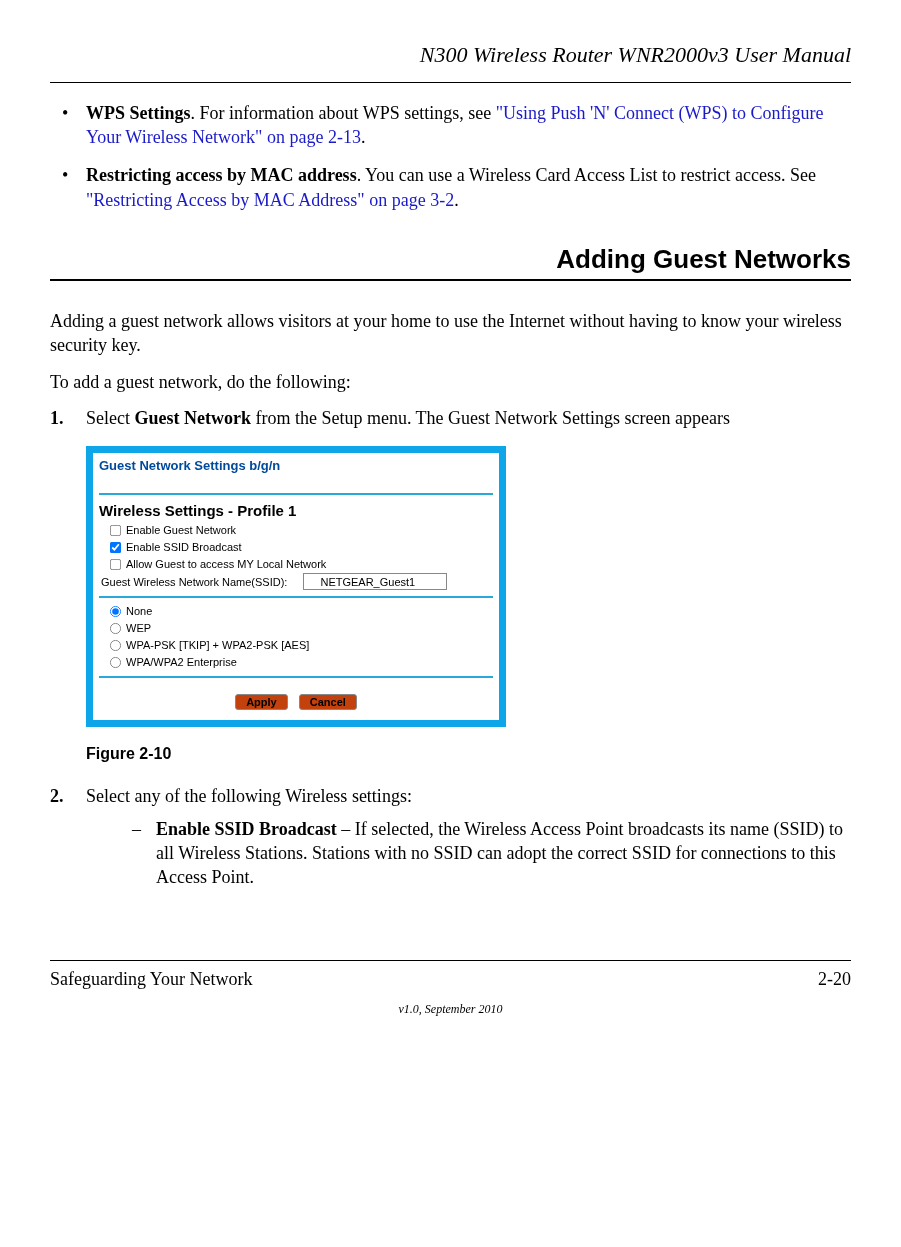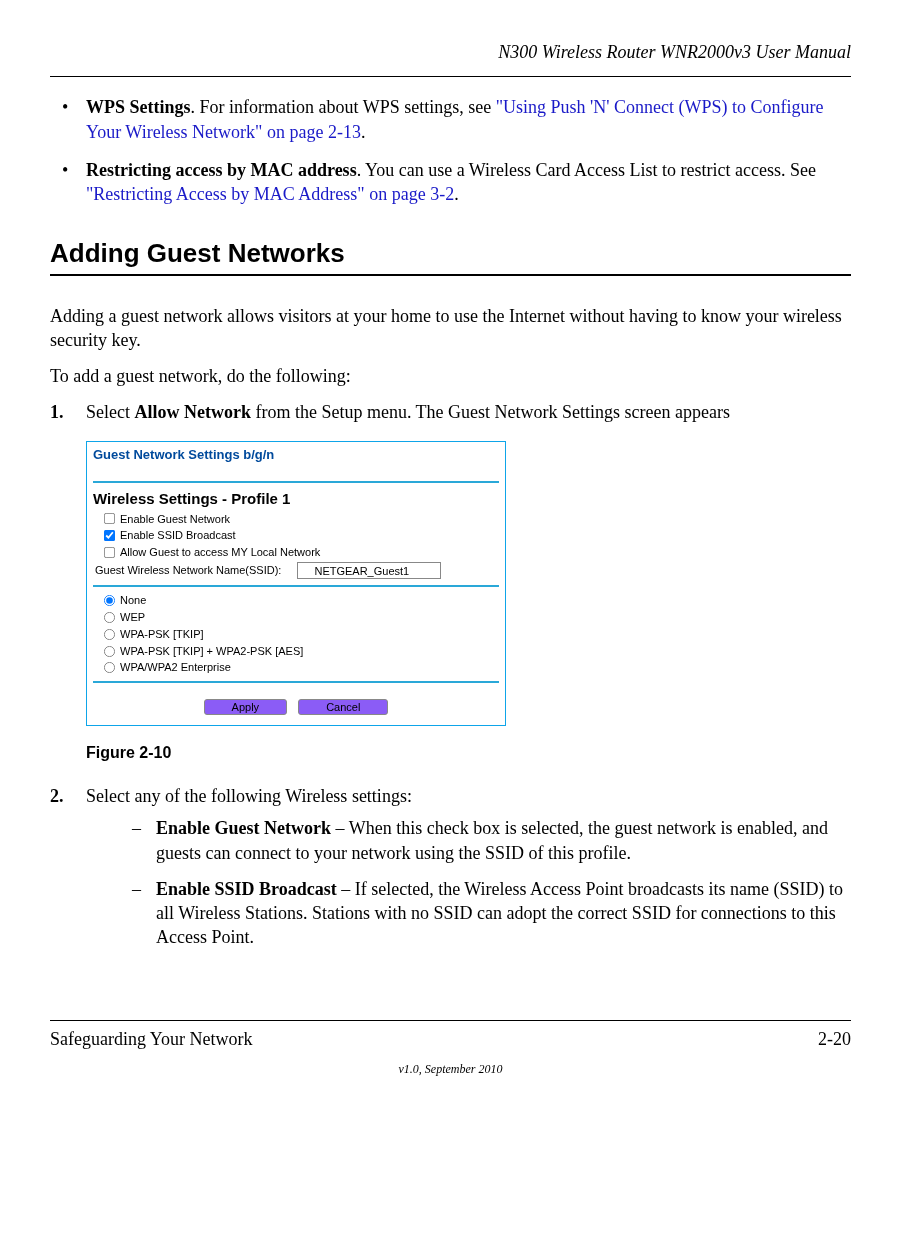--- a/index.html
+++ b/index.html
@@ -8,21 +8,21 @@
     color: #000;
     margin: 0;
     padding: 40px 50px 30px 50px;
     width: 901px;
     box-sizing: border-box;
     line-height: 1.35;
   }
   .header-right {
     font-style: italic;
     text-align: right;
-    font-size: 18px;
+    font-size: 22px;
     margin-bottom: 12px;
   }
   hr.rule {
     border: none;
     border-top: 1.5px solid #000;
     margin: 4px 0 18px 0;
   }
   ul.top-bullets {
     list-style: none;
     padding-left: 0;
@@ -39,20 +39,21 @@
     left: 12px;
     top: 0;
     font-size: 18px;
   }
   .link { color: #1a1ac8; }
   h1.section {
     font-family: Arial, Helvetica, sans-serif;
     font-weight: bold;
     font-size: 26px;
     margin: 30px 0 2px 0;
+    text-align: right;
   }
   hr.section-rule {
     border: none;
     border-top: 2px solid #000;
     margin: 0 0 28px 0;
   }
   p { margin: 0 0 12px 0; }
   ol.steps {
     list-style: none;
     padding-left: 0;
@@ -63,21 +64,21 @@
     padding-left: 36px;
     margin-bottom: 16px;
   }
   ol.steps > li .num {
     position: absolute;
     left: 0;
     top: 0;
     font-weight: bold;
   }
   .screenshot-box {
-    border: 1px solid #0ea5e9;
+    border: 7px solid #0ea5e9;
     width: 420px;
     background: #fff;
     font-family: Tahoma, Arial, sans-serif;
     font-size: 11px;
     color: #000;
     margin: 6px 0 14px 36px;
     padding: 4px 6px 10px 6px;
     box-sizing: border-box;
   }
   .ss-title {
@@ -120,25 +121,26 @@
     border: none;
     border-top: 2px solid #2aa8d8;
     margin: 6px 0 6px 0;
   }
   .ss-buttons {
     text-align: center;
     margin-top: 16px;
   }
   .ss-buttons button {
     font-size: 11px;
-    padding: 1px 27px;
+    padding: 1px 10px;
     margin: 0 4px;
     border: 1px solid #888;
-    background: #8b5cf6;
+    background: #c2410c;
     border-radius: 3px;
+    font-weight: bold;
   }
   .figure-caption {
     font-family: Arial, Helvetica, sans-serif;
     font-weight: bold;
     font-size: 16px;
     margin: 16px 0 20px 36px;
   }
   ul.dash {
     list-style: none;
     padding-left: 0;
@@ -188,21 +190,21 @@
 
 <h1 class="section">Adding Guest Networks</h1>
 <hr class="section-rule">
 
 <p>Adding a guest network allows visitors at your home to use the Internet without having to know your wireless security key.</p>
 <p>To add a guest network, do the following:</p>
 
 <ol class="steps">
   <li>
     <span class="num">1.</span>
-    <span>Select </span><b>Allow Network</b><span> from the Setup menu. The Guest Network Settings screen appears</span>
+    <span>Select </span><b>Guest Network</b><span> from the Setup menu. The Guest Network Settings screen appears</span>
   </li>
 </ol>
 
 <div class="screenshot-box">
   <div class="ss-title">Guest Network Settings b/g/n</div>
   <hr class="ss-divider">
   <div class="ss-section-label">Wireless Settings - Profile 1</div>
   <div class="ss-row">
     <input type="checkbox" class="ss-checkbox" style="">
     <label>Enable Guest Network</label>
@@ -223,47 +225,40 @@
   <div class="ss-row">
       <input type="radio" name="sec" class="ss-radio" checked="" style="">
       <label>None</label>
     </div>
   <div class="ss-row">
       <input type="radio" name="sec" class="ss-radio" style="">
       <label>WEP</label>
     </div>
   <div class="ss-row">
       <input type="radio" name="sec" class="ss-radio" style="">
-      <label>WPA-PSK [TKIP]</label>
-    </div>
-  <div class="ss-row">
-      <input type="radio" name="sec" class="ss-radio" style="">
       <label>WPA-PSK [TKIP] + WPA2-PSK [AES]</label>
     </div>
   <div class="ss-row">
       <input type="radio" name="sec" class="ss-radio" style="">
       <label>WPA/WPA2 Enterprise</label>
     </div>
   <hr class="ss-divider">
   <div class="ss-buttons">
     <button>Apply</button>
     <button>Cancel</button>
   </div>
 </div>
 
 <div class="figure-caption">Figure 2-10</div>
 
 <ol class="steps">
   <li>
     <span class="num">2.</span>
     <span>Select any of the following Wireless settings:</span>
     <ul class="dash">
-      <li>
-        <b>Enable Guest Network</b><span> – When this check box is selected, the guest network is enabled, and guests can connect to your network using the SSID of this profile.</span>
-      </li>
       <li>
         <b>Enable SSID Broadcast</b><span> – If selected, the Wireless Access Point broadcasts its name (SSID) to all Wireless Stations. Stations with no SSID can adopt the correct SSID for connections to this Access Point.</span>
       </li>
     </ul>
   </li>
 </ol>
 
 <div class="footer">
   <hr>
   <div class="footer-row">

